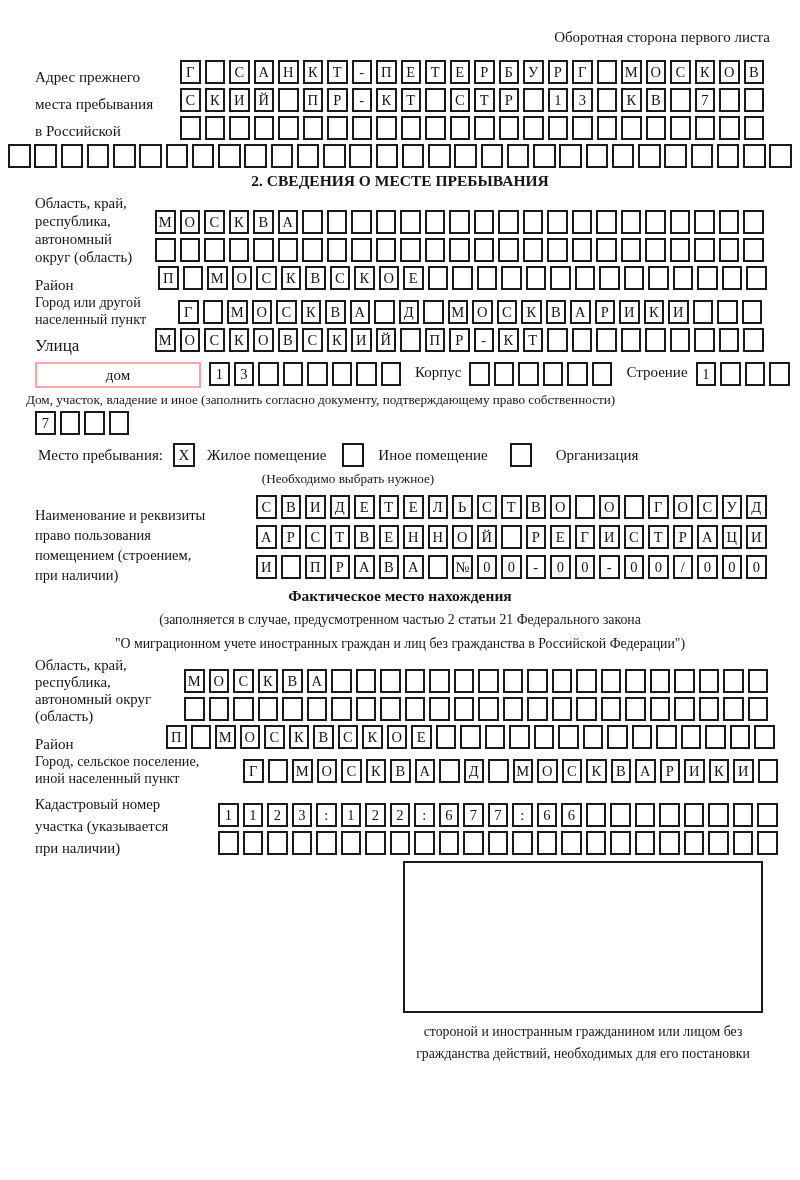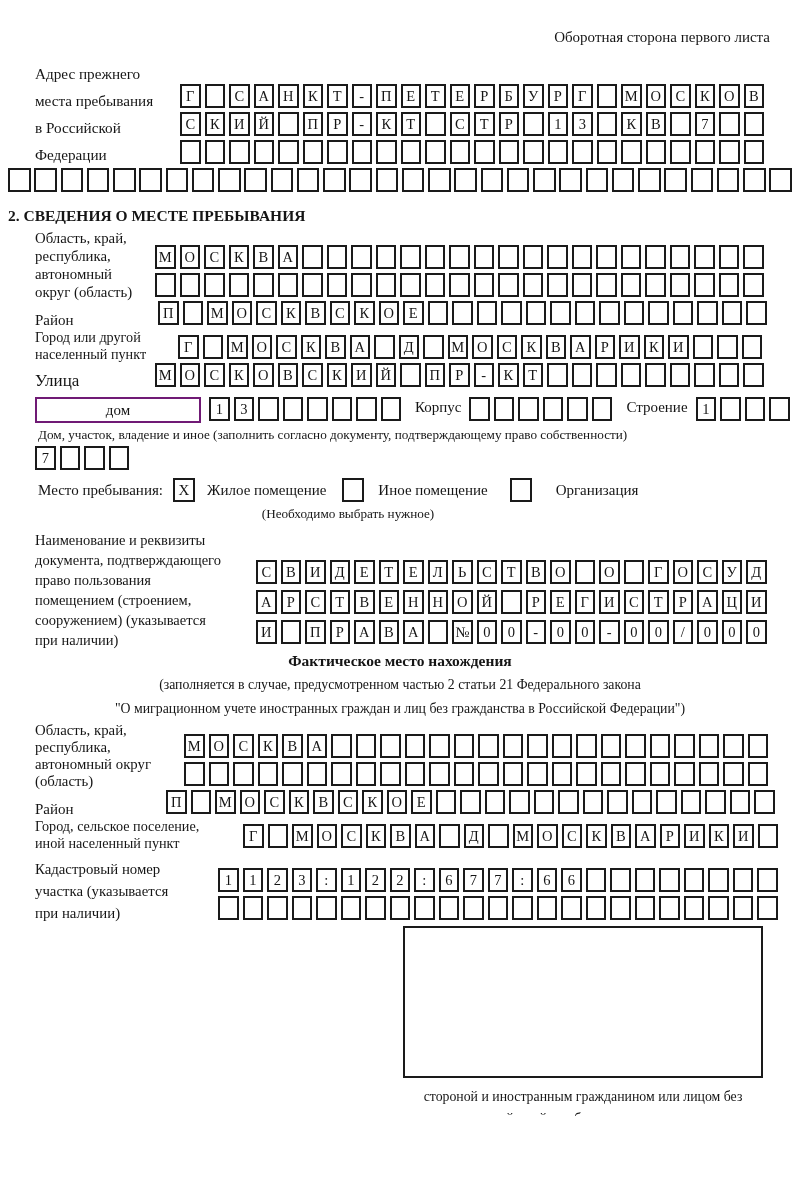--- a/index.html
+++ b/index.html
@@ -17,38 +17,38 @@
   .cells{display:flex;gap:4px;margin-bottom:4px;}
   .cell{
     box-sizing:border-box;flex:0 0 auto;width:20.5px;height:24px;
     border:2px solid #1a1a1a;display:inline-flex;align-items:center;justify-content:center;
     font-size:14.5px;line-height:1;background:#fff;
   }
   .cells.full{justify-content:space-between;gap:0;margin:0 0 2px 0;}
   .cells.full .cell{width:22.5px;}
   .caption{font-size:13.2px;}
   .center{text-align:center;}
-  .sec-title{font-weight:bold;font-size:15.5px;margin:15px 0 4px 0;}
+  .sec-title{text-align:center;font-weight:bold;font-size:15.5px;margin:4px 0 4px 0;}
   
   .prev{margin-top:14px;}
   .prev .flabel{width:145px;line-height:27px;font-size:15.2px;}
   
   .ob1 .flabel{width:120px;line-height:18px;font-size:14.8px;}
   .raion1 .flabel{width:123px;font-size:15px;}
   .gorod1 .flabel{width:143px;line-height:17px;font-size:14.2px;}
   .ulitsa1 .flabel{width:120px;font-size:17px;}
   .ulitsa1{margin-bottom:6px;}
   
   .domrow{display:flex;align-items:flex-start;padding-left:27px;}
-  .widebox{box-sizing:border-box;height:26px;border:2px solid #701a75;
+  .widebox{box-sizing:border-box;height:26px;border:2px solid #fca5a5;
     display:flex;align-items:center;justify-content:center;font-size:15px;}
   .dom-box{width:166px;margin-right:8px;}
   .kv-box{width:202px;margin-right:8px;}
   .side-lbl{margin:2px 8px 0 14px;font-size:15px;white-space:nowrap;}
-  .cap-left{margin:2px 0 3px 30px;}
+  .cap-left{margin:2px 0 3px 18px;}
   
   .mesto{display:flex;align-items:center;padding-left:30px;margin-top:4px;}
   .mesto .lbl{white-space:nowrap;}
   .chkbox{box-sizing:border-box;width:22px;height:24px;border:2px solid #1a1a1a;
     display:inline-flex;align-items:center;justify-content:center;font-size:15px;}
   .hint{width:680px;text-align:center;margin:4px 0 8px 0;}
   
   .docblk .flabel{width:221px;line-height:20px;font-size:14.5px;}
   .docblk .cells{margin-bottom:6px;}
   
@@ -70,21 +70,20 @@
 
 <div class="page">
 
   <div class="note">Оборотная сторона первого листа</div>
 
   <div class="frow prev">
     <div class="flabel">
         <div class="lbl-line">Адрес прежнего</div>
         <div class="lbl-line">места пребывания</div>
         <div class="lbl-line">в Российской</div>
-        <div class="lbl-line">Федерации</div>
       </div>
     <div class="cellcol">
       <div class="cells">
           <span class="cell">Г</span>
           <span class="cell"></span>
           <span class="cell">С</span>
           <span class="cell">А</span>
           <span class="cell">Н</span>
           <span class="cell">К</span>
           <span class="cell">Т</span>
@@ -402,24 +401,22 @@
     <span class="chkbox" style="margin:0 14px 0 16px;"></span>
     <span class="lbl">Иное помещение</span>
     <span class="chkbox" style="margin:0 24px 0 22px;"></span>
     <span class="lbl">Организация</span>
   </div>
   <div class="caption hint">(Необходимо выбрать нужное)</div>
 
   <div class="frow docblk">
     <div class="flabel">
         <div class="lbl-line">Наименование и реквизиты</div>
-        <div class="lbl-line">документа, подтверждающего</div>
         <div class="lbl-line">право пользования</div>
         <div class="lbl-line">помещением (строением,</div>
-        <div class="lbl-line">сооружением) (указывается</div>
         <div class="lbl-line">при наличии)</div>
       </div>
     <div class="cellcol">
       <div class="cells">
           <span class="cell">С</span>
           <span class="cell">В</span>
           <span class="cell">И</span>
           <span class="cell">Д</span>
           <span class="cell">Е</span>
           <span class="cell">Т</span>

